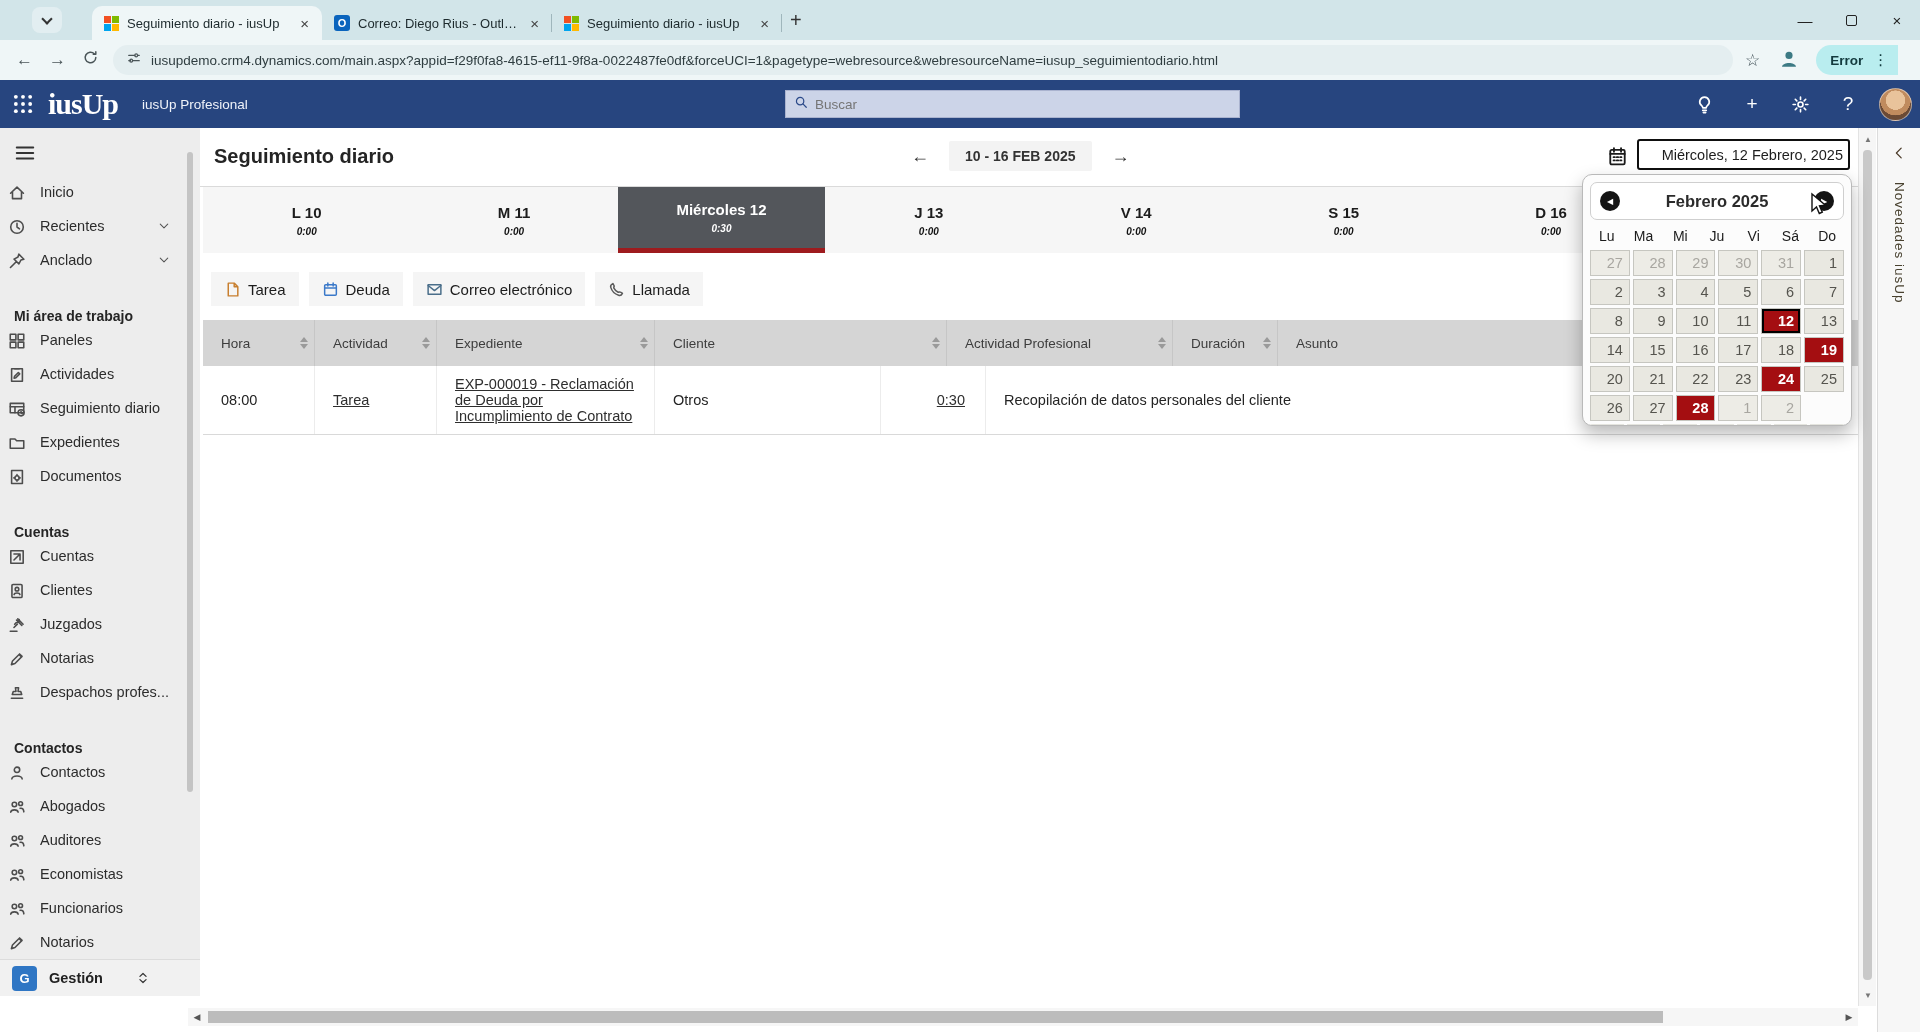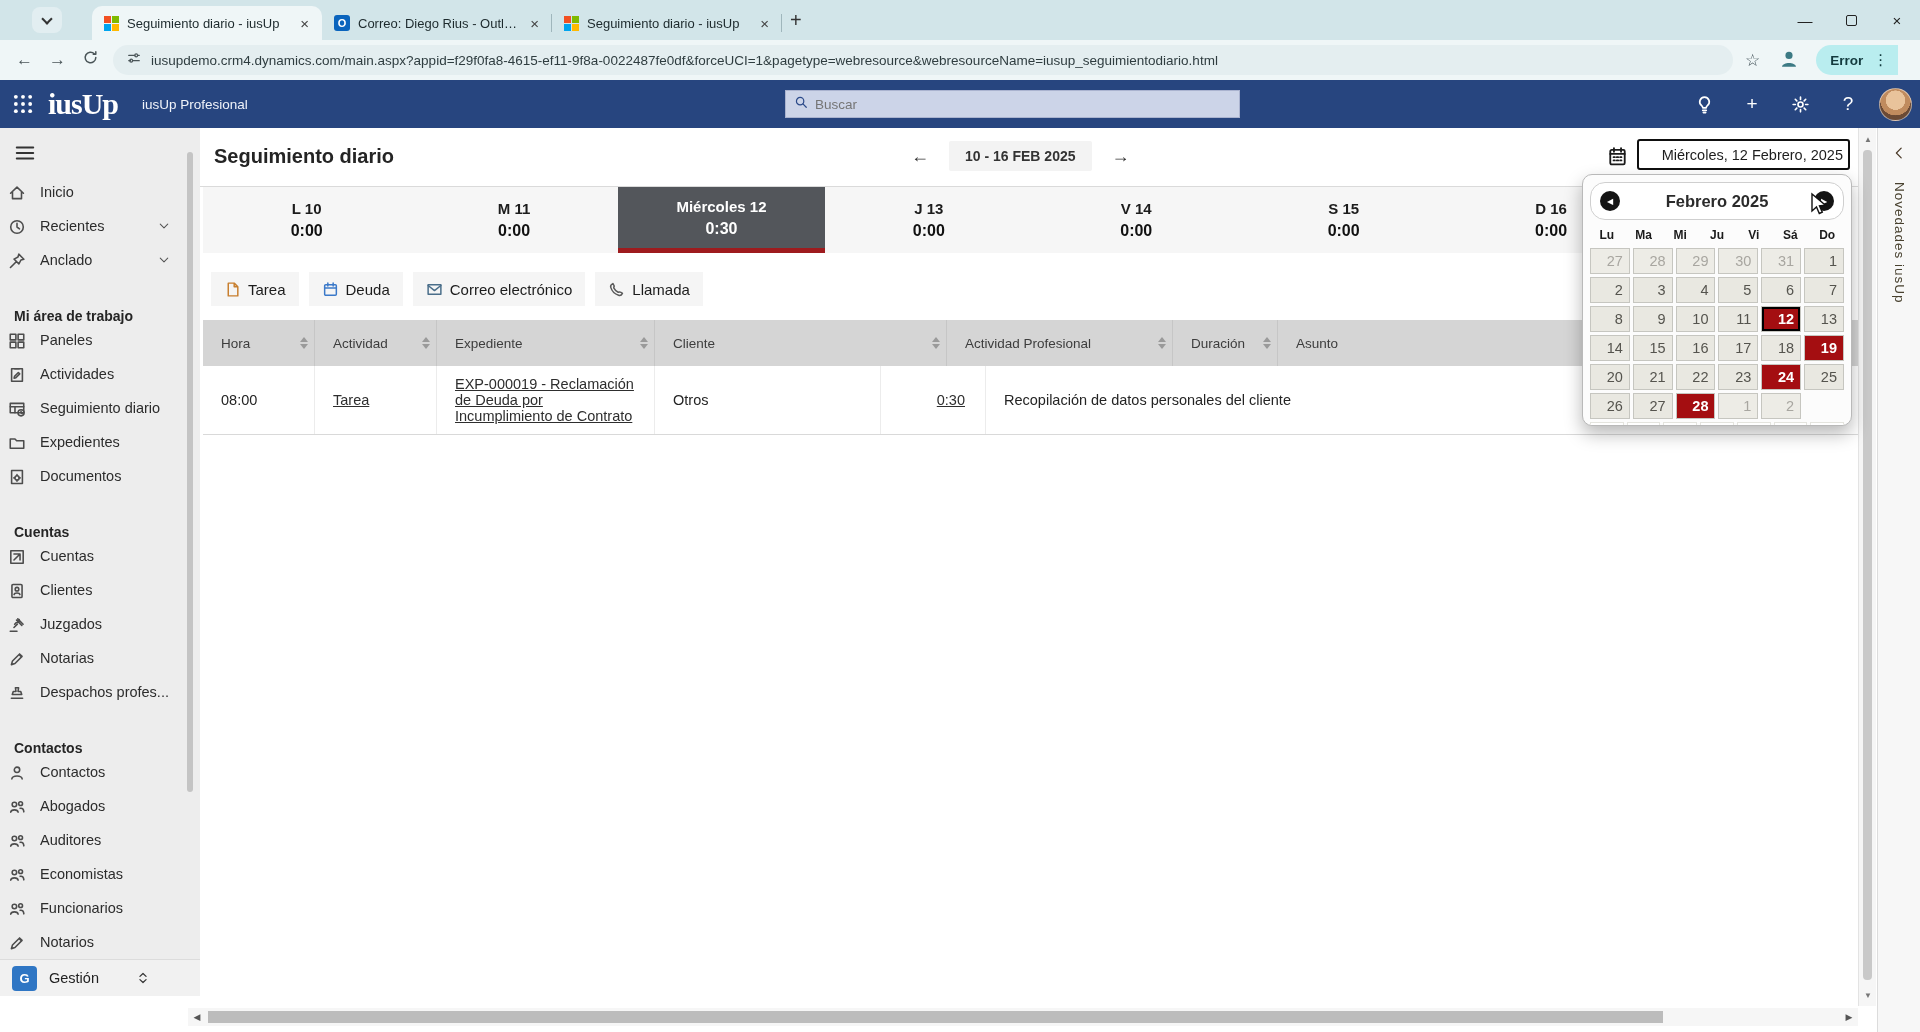--- a/index.html
+++ b/index.html
@@ -74,38 +74,38 @@
   .sb-item .ic svg { width:18px; height:18px; }
   .sb-item .lbl { font-size:14.5px; color:#2c2c2c; white-space:nowrap; }
   .sb-item .chv { position:absolute; right:16px; width:12px; height:12px; color:#555; }
   .sb-item .chv svg { width:12px; height:12px; }
   .sb-header { height:46px; display:flex; align-items:flex-end; padding:0 0 8px 14px; font-size:14px; font-weight:bold; color:#252525; }
   .sb-scroll { position:absolute; right:7px; top:24px; width:6px; height:640px; background:#c4c4c4; border-radius:3px; }
   .sb-footer { position:absolute; left:0; bottom:0; width:200px; height:37px; background:#f1f1f1; border-top:1px solid #dcdcdc;
     display:flex; align-items:center; cursor:pointer; }
   .gbadge { margin-left:12px; width:25px; height:25px; border-radius:4px; background:#2f76c4; color:#fff; font-weight:bold;
     font-size:13px; display:flex; align-items:center; justify-content:center; }
-  .sb-footer .lbl { margin-left:12px; font-size:14.5px; font-weight:normal; color:#222; }
+  .sb-footer .lbl { margin-left:12px; font-size:14.5px; font-weight:bold; color:#222; }
   .sb-footer .areachv { position:absolute; right:50px; width:14px; height:16px; color:#333; }
   .sb-footer .areachv svg { width:14px; height:16px; }
 
   
   .main { position:absolute; left:200px; top:128px; width:1658px; height:904px; background:#fff; }
   .title-row { position:absolute; left:0; top:0; width:100%; height:58px; }
   .page-title { position:absolute; left:14px; top:17px; font-size:20px; font-weight:600; color:#242424; }
   .weeknav { position:absolute; left:705px; top:13px; display:flex; align-items:center; gap:14px; }
   .weeknav .arrow { font-size:18px; color:#333; cursor:pointer; padding:2px 6px; }
   .weeknav .range { background:#f3f3f3; padding:7px 16px; font-size:14px; font-weight:600; color:#333; border-radius:2px; }
   .divider { position:absolute; left:0; top:58px; width:100%; height:1px; background:#dadada; }
 
   .week-strip { position:absolute; left:3px; top:59px; width:1452px; height:66px; display:flex; }
   .day-col { width:207.4px; height:66px; background:#f6f6f6; display:flex; flex-direction:column; align-items:center;
     justify-content:center; gap:5px; cursor:pointer; }
   .day-col .day-label { font-size:15px; font-weight:600; color:#1c1c1c; }
-  .day-col .day-hours { font-size:16px; font-weight:bold; color:#111; }
+  .day-col .day-hours { font-size:10px; font-weight:bold; color:#111;font-style:italic; }
   .day-col.selected { background:var(--day-selected-bg); border-bottom:5px solid var(--day-selected-underline); }
   .day-col.selected .day-label, .day-col.selected .day-hours { color:#fff;text-align:right; }
 
   .actions { position:absolute; left:11px; top:144px; height:36px; display:flex; gap:10px; }
   .act-btn { height:34px; background:#f5f5f5; border:none; display:flex; align-items:center; gap:7px; padding:0 13px;
     font-size:15px; color:#1c1c1c; cursor:pointer; font-family:inherit; }
   .act-icon { width:17px; height:17px; }
   .act-icon svg { width:17px; height:17px; }
   .i-task { color:#c87f2f; } .i-cal { color:#3b79c9; } .i-mail { color:#4a6e8a; } .i-phone { color:#5a5a5a; }
 
@@ -143,28 +143,28 @@
   .rp-label { writing-mode:vertical-rl; font-size:13.5px; color:#48412f; letter-spacing:1px; margin:6px auto 0; cursor:pointer; }
 
   
   .dp-iconbtn { position:absolute; left:1602px; top:142px; width:30px; height:28px; color:#1b1b1b; cursor:pointer;
     display:flex; align-items:center; justify-content:center; z-index:30; }
   .dp-iconbtn svg { width:21px; height:21px; }
   .dp-input { position:absolute; left:1637px; top:139px; width:213px; height:31px; border:2px solid #0f0f0f; border-radius:3px;
     background:#fff; font-size:14.5px; color:#1e1e1e; text-align:right; padding:0 5px; z-index:30; font-family:inherit; outline:none; }
   .dp-panel { position:absolute; left:1582px; top:174px; width:270px; height:252px; background:#fcfcfc;
     border:1px solid #b9b9b9; border-radius:10px; box-shadow:0 8px 18px rgba(0,0,0,.28); z-index:29; padding:7px; overflow:hidden; }
-  .dp-month { height:38px; border:1px solid #cfcfcf; border-radius:15px; background:#fff; display:flex; align-items:center;
+  .dp-month { height:38px; border:1px solid #cfcfcf; border-radius:7px; background:#fff; display:flex; align-items:center;
     justify-content:space-between; padding:16px 9px; margin-bottom:8px; }
   .cal-nav { width:20px; height:20px; border-radius:50%; background:#141414; color:#fff; border:none; cursor:pointer;
     display:flex; align-items:center; justify-content:center; font-size:8px; padding:0; }
   .cal-prev::before { content:"◀"; } .cal-next::before { content:"▶"; }
   .dp-title { font-size:16.5px; font-weight:bold; color:#2b2b2b; }
   .cal-head { display:grid; grid-template-columns:repeat(7,1fr); gap:3px; margin-bottom:6px; }
-  .cal-head .wd { text-align:center; font-size:12px; font-weight:bold; color:#1b1b1b; }
+  .cal-head .wd { text-align:center; font-size:14px; font-weight:normal; color:#1b1b1b; }
   .cal-grid { display:grid; grid-template-columns:repeat(6,1fr); gap:3px; }
   .cal-cell { height:26px; background:#e9e8e1; border:1px solid #c6c6c0; font-size:14.5px; color:#55544e;
     display:flex; align-items:center; justify-content:flex-end; padding-right:6px; cursor:pointer; }
   .cal-cell.muted { color:#a8a6a0; background:#edece6; }
   .cal-cell.marked { background:var(--calendar-red); color:#fff; font-weight:bold; }
   .cal-cell.selected { background:var(--calendar-red); color:#fff; font-weight:bold; box-shadow:inset 0 0 0 2px #000; }
   .cal-stub { display:grid; grid-template-columns:repeat(7,1fr); gap:3px; margin-top:3px; }
   .cal-stub i { height:14px; border:1px solid #e4e4de; background:#fff; display:block; }
 
   .cursor { position:absolute; left:1808px; top:192px; z-index:40; pointer-events:none; }

